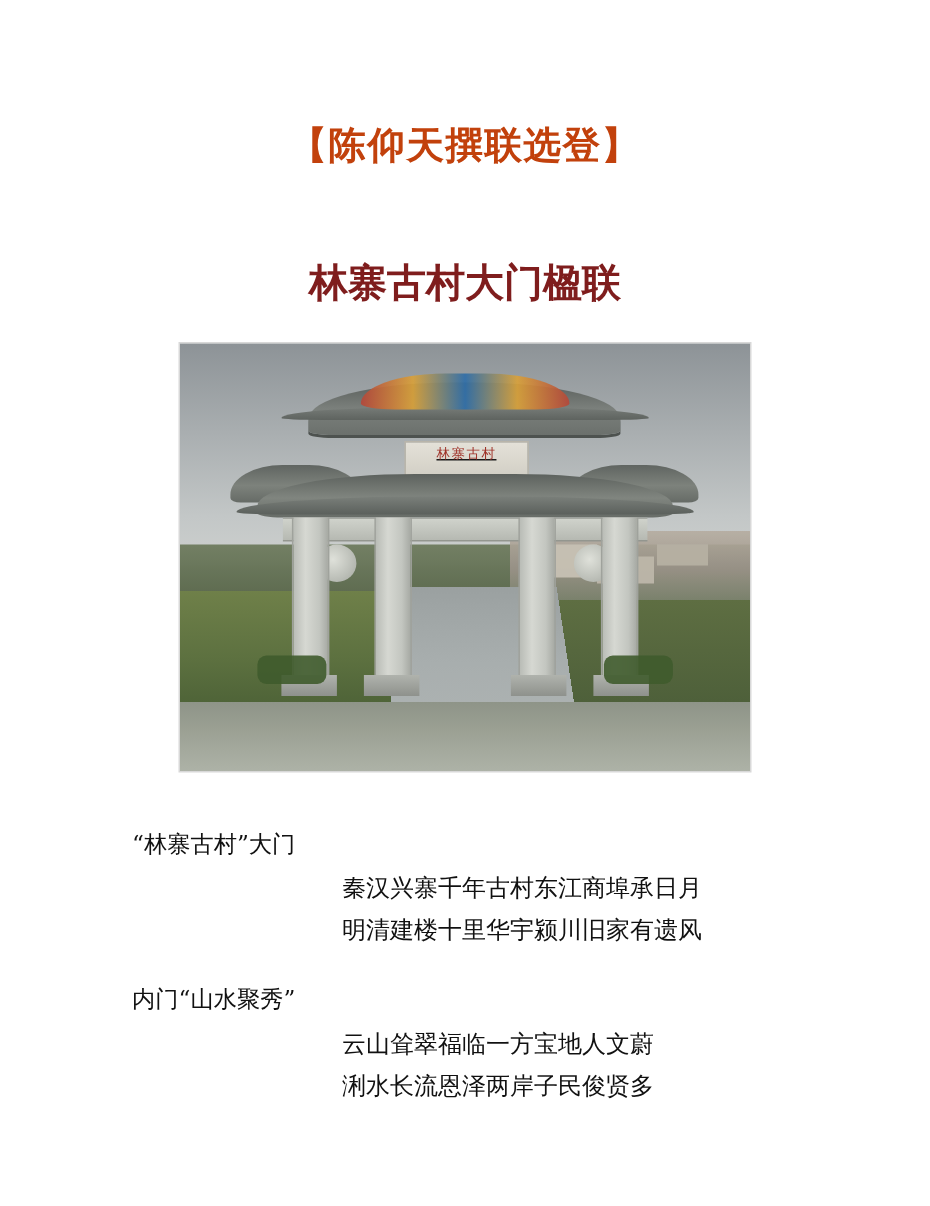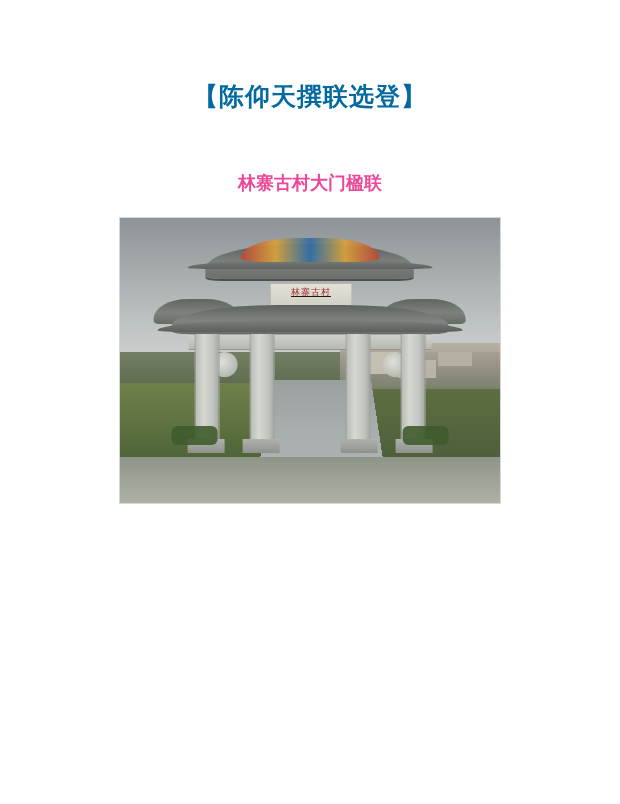--- a/index.html
+++ b/index.html
@@ -21,29 +21,29 @@
     position: relative;
     box-sizing: border-box;
   }
   .section-header {
     text-align: center;
     font-size: 25px;
     font-weight: bold;
     letter-spacing: 1px;
     margin-top: 80px;
     font-family: "DejaVu Serif", serif;
-    color: #0369a1;
+    color: #c2410c;
   }
   .poem-title {
     text-align: center;
-    font-size: 18px;
+    font-size: 26px;
     font-weight: bold;
     margin-top: 58px;
     font-family: "DejaVu Serif", serif;
-    color: #ec4899;
+    color: #7f1d1d;
   }
   .photo-wrap {
     margin-top: 22px;
     display: flex;
     justify-content: center;
   }
   .photo {
     width: 380px;
     height: 285px;
     position: relative;
@@ -324,14 +324,26 @@
         <div class="base b1"></div>
         <div class="base b2"></div>
         <div class="base b3"></div>
         <div class="base b4"></div>
         <div class="hedge-l"></div>
         <div class="hedge-r"></div>
       </div>
     </div>
   </div>
 
+  <div class="body-text">
+
+    <div class="lead">“林寨古村”大门</div>
+    <div class="couplet">秦汉兴寨千年古村东江商埠承日月</div>
+    <div class="couplet">明清建楼十里华宇颍川旧家有遗风</div>
+
+    <div class="gap"></div>
+
+    <div class="lead">内门“山水聚秀”</div>
+    <div class="couplet">云山耸翠福临一方宝地人文蔚</div>
+    <div class="couplet">浰水长流恩泽两岸子民俊贤多</div>
+  </div>
 
 </div>
 
 </body></html>

